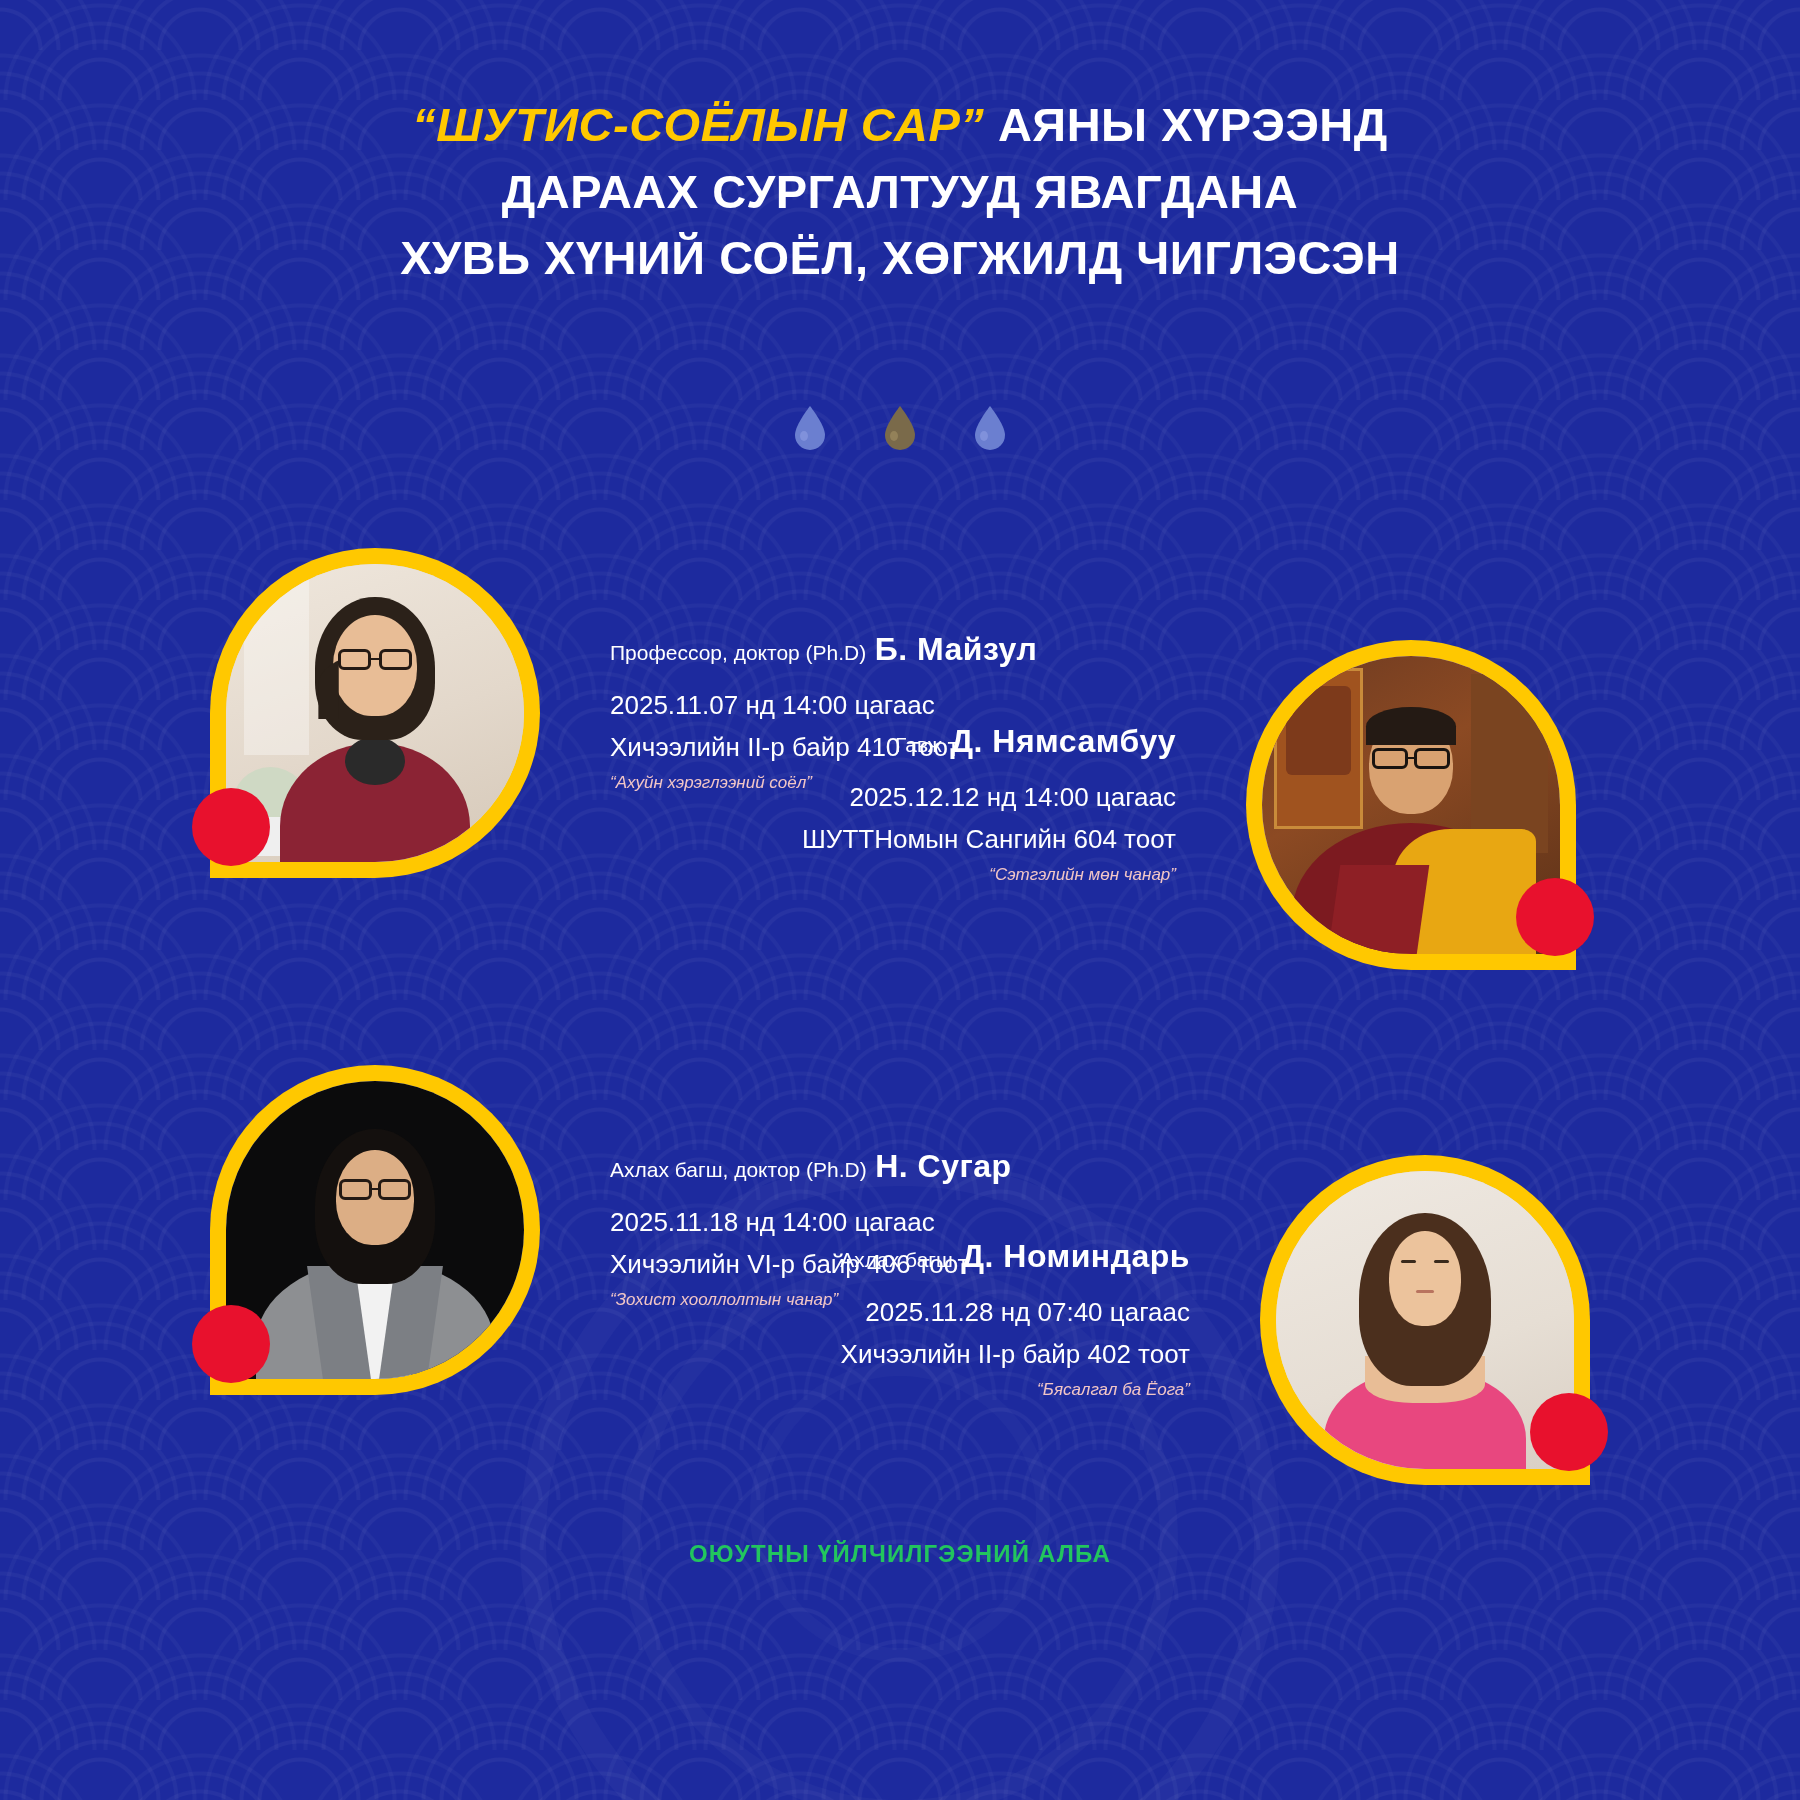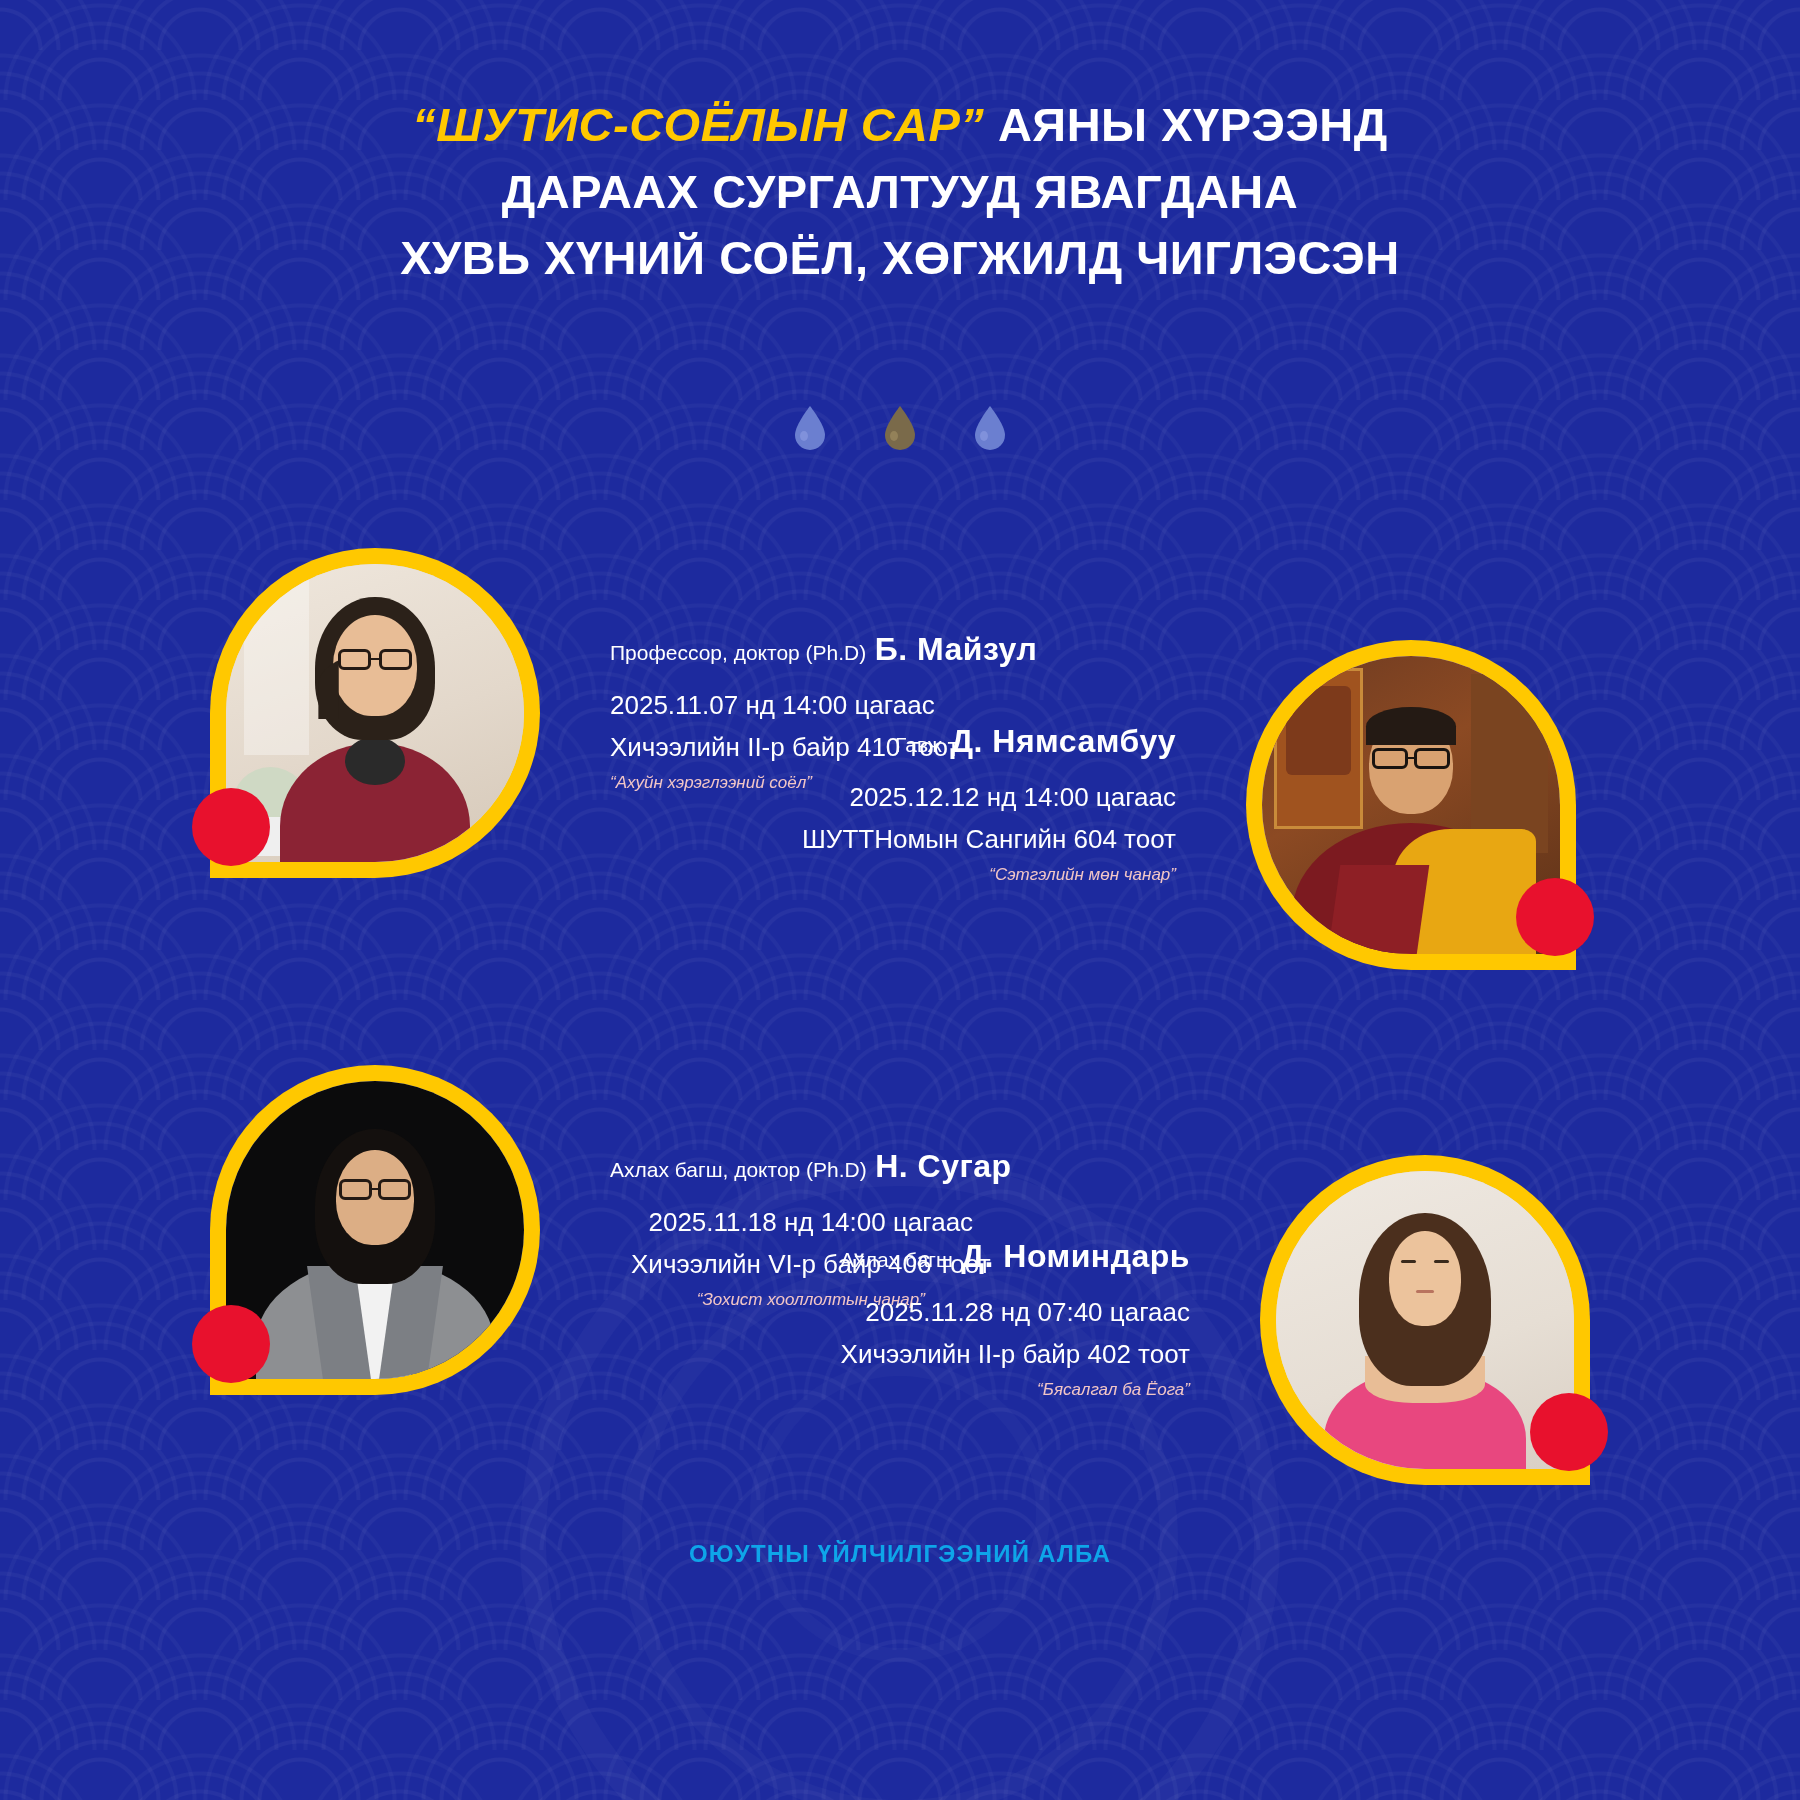--- a/index.html
+++ b/index.html
@@ -211,21 +211,21 @@
   
   .footer {
     position: absolute;
     bottom: 232px;
     left: 0;
     width: 100%;
     text-align: center;
     font-size: 24px;
     letter-spacing: 1.2px;
     font-weight: 700;
-    color: #0ea5e9;
+    color: #22c55e;
   }
 </style>
 </head>
 <body>
 
 <div id="poster">
 
   <div class="bg-waves"></div>
   <div class="bg-waves offset"></div>
   <div class="bg-emblem">
@@ -338,21 +338,21 @@
             <div class="p-head" style="left:37%;top:23%;width:26%;height:32%;background:#dcae85;"></div>
             <div class="p-glass" style="left:38%;top:33%;width:11%;height:7%;"></div>
             <div class="p-glass" style="left:51%;top:33%;width:11%;height:7%;"></div>
             <div style="position:absolute;left:49%;top:36%;width:2%;height:2px;background:#241a14;"></div>
           </div>
         </div>
       </div>
       <div class="red-dot bl"></div>
     </div>
 
-    <div class="info left-align" style="margin-left: 70px; text-align: center;">
+    <div class="info left-align" style="margin-left: 70px;">
       <div class="name-row">
         <span class="name-title">Ахлах багш, доктор (Ph.D)</span>
         <span class="name-main">Н. Сугар</span>
       </div>
       <div class="info-line">2025.11.18 нд  14:00 цагаас</div>
       <div class="info-line">Хичээлийн VI-р байр 406 тоот</div>
       <div class="info-topic">“Зохист хооллолтын чанар”</div>
     </div>
   </div>
 

